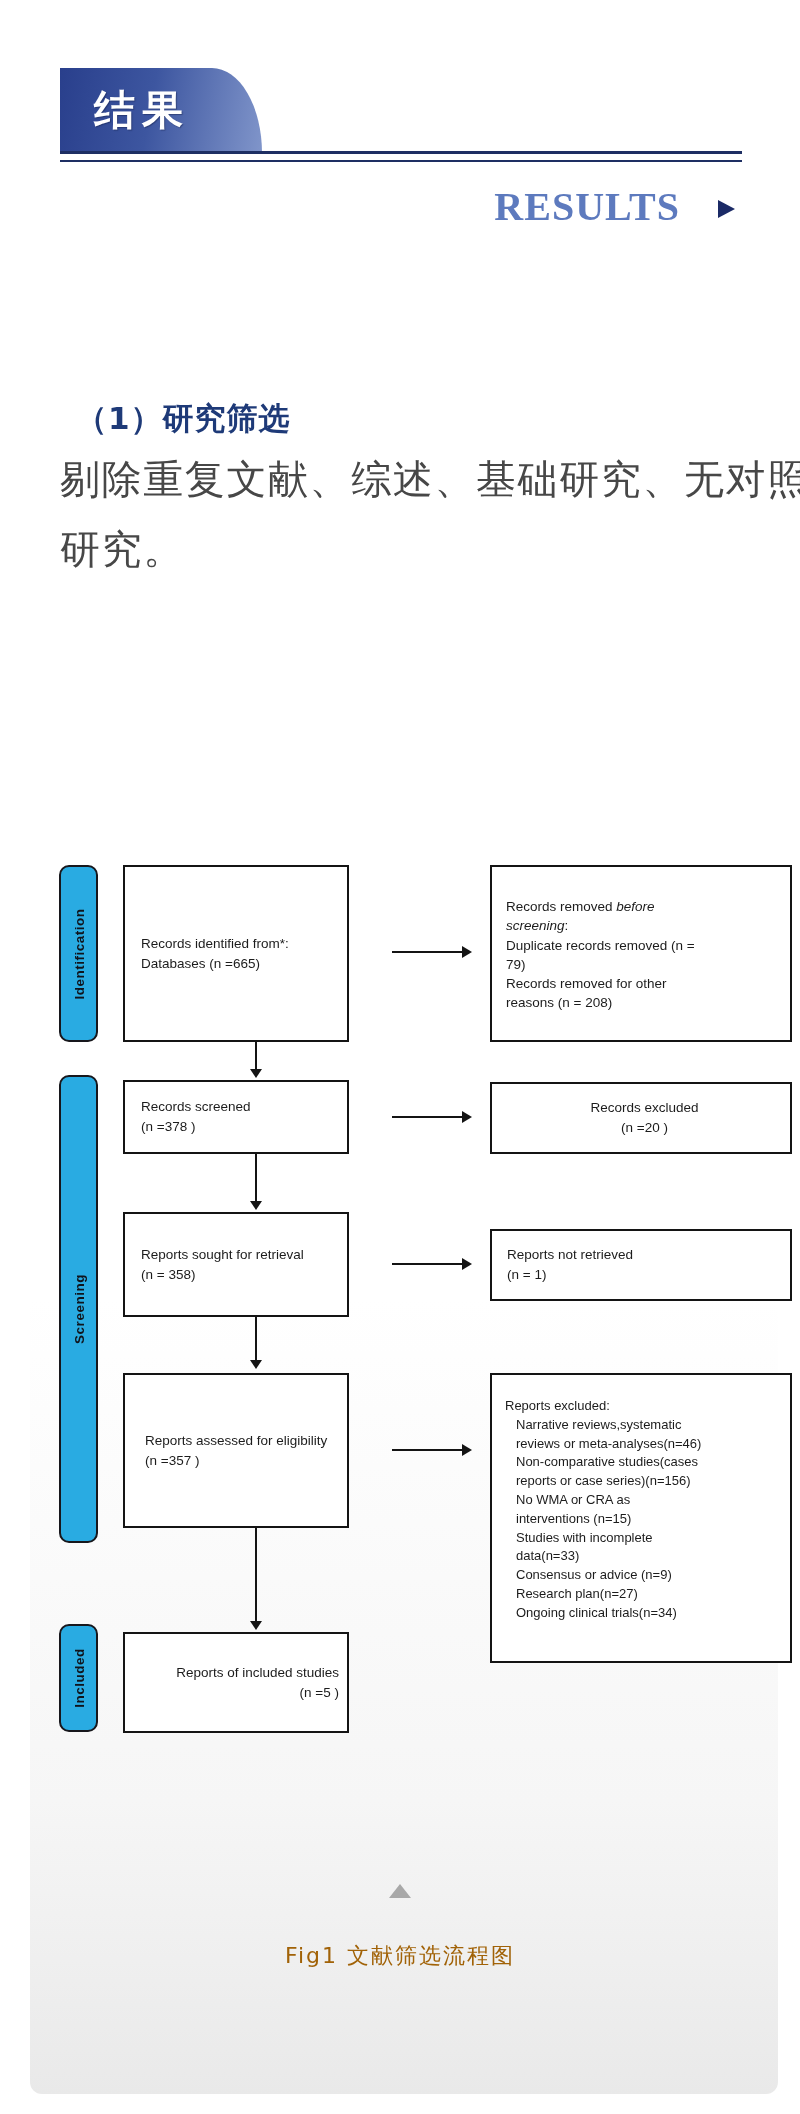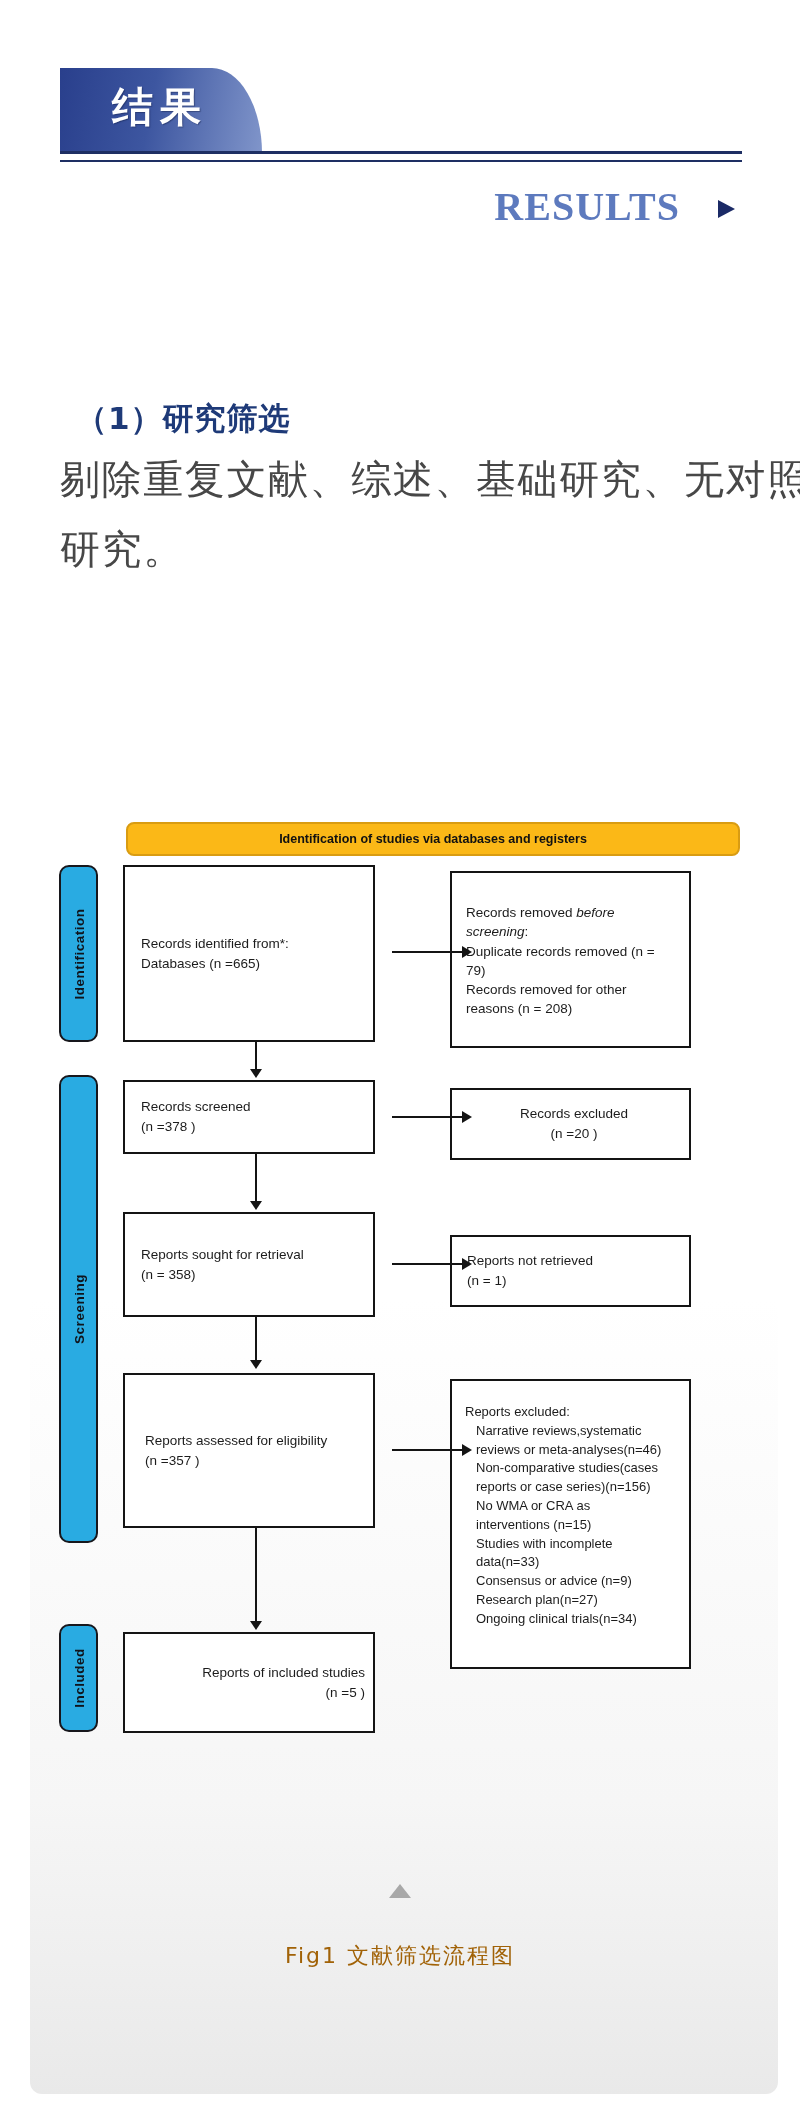--- a/index.html
+++ b/index.html
@@ -18,22 +18,22 @@
     background:linear-gradient(180deg,#ffffff 0%,#ffffff 62%,#f6f6f6 86%,#e9e9e9 100%);
   }
 
   
   .banner {
     position:absolute; left:60px; top:68px; width:202px; height:85px;
     background:linear-gradient(100deg,#293f8c 0%,#3d56a0 45%,#8095ca 100%);
     border-top-right-radius:50px 85px;
   }
   .banner-title {
-    position:absolute; left:52px; top:0; height:85px; line-height:85px;
-    font-family:Liberation Mono, monospace;
+    position:absolute; left:34px; top:0; height:85px; line-height:85px;
+    font-family:Liberation Sans, sans-serif;
     font-weight:bold; font-size:41px; color:#ffffff; letter-spacing:7px;
     text-shadow:1px 1px 1px rgba(20,30,70,.45);
   }
   .divider { position:absolute; left:60px; width:682px; background:#1e2f63; }
 
   .results-word {
     position:absolute; top:183px; left:330px; width:350px; text-align:right;
     font-family:"Liberation Serif","DejaVu Serif",serif; font-weight:bold;
     font-size:40px; color:#5d7abe; letter-spacing:1px;
   }
@@ -70,22 +70,22 @@
     position:absolute; top:50%; left:50%;
     transform:translate(-50%,-50%) rotate(-90deg);
     white-space:nowrap; font-weight:bold; font-size:13.5px; color:#10141c;
     letter-spacing:.5px;
   }
   .fbox {
     position:absolute; background:#ffffff; border:2.5px solid #141414;
     font-size:13.5px; color:#1c1c1c; line-height:20px;
   }
   .fbox.center { display:flex; flex-direction:column; justify-content:center; padding-left:16px; padding-right:8px; }
-  .lbox { left:123px; width:252px; }
-  .rbox { left:450px; width:241px;margin-top:6px; }
+  .lbox { left:123px; width:226px; }
+  .rbox { left:490px; width:302px; }
   .vline { position:absolute; left:255px; width:2px; background:#141414; }
   .varrow {
     position:absolute; left:250px; width:0; height:0;
     border-left:6px solid transparent; border-right:6px solid transparent;
     border-top:9px solid #141414;
   }
   .hline { position:absolute; left:392px; width:72px; height:2px; background:#141414; }
   .harrow {
     position:absolute; left:462px; width:0; height:0;
     border-top:6px solid transparent; border-bottom:6px solid transparent;
@@ -121,21 +121,20 @@
 
   <div class="results-word">RESULTS</div>
   <div class="results-arrow"></div>
 
   <div class="section-heading">（1）研究筛选</div>
   <div class="body-par">
     <div class="line">剔除重复文献、综述、基础研究、无对照研究、</div>
     <div class="line">研究。</div>
   </div>
 
-  <div class="flow-header">Identification of studies via databases and registers</div>
 
   <div class="side-tab" style="top:865px;height:177px;">
     <span>Identification</span>
   </div>
   <div class="side-tab" style="top:1075px;height:468px;">
     <span>Screening</span>
   </div>
   <div class="side-tab" style="top:1624px;height:108px;">
     <span>Included</span>
   </div>

